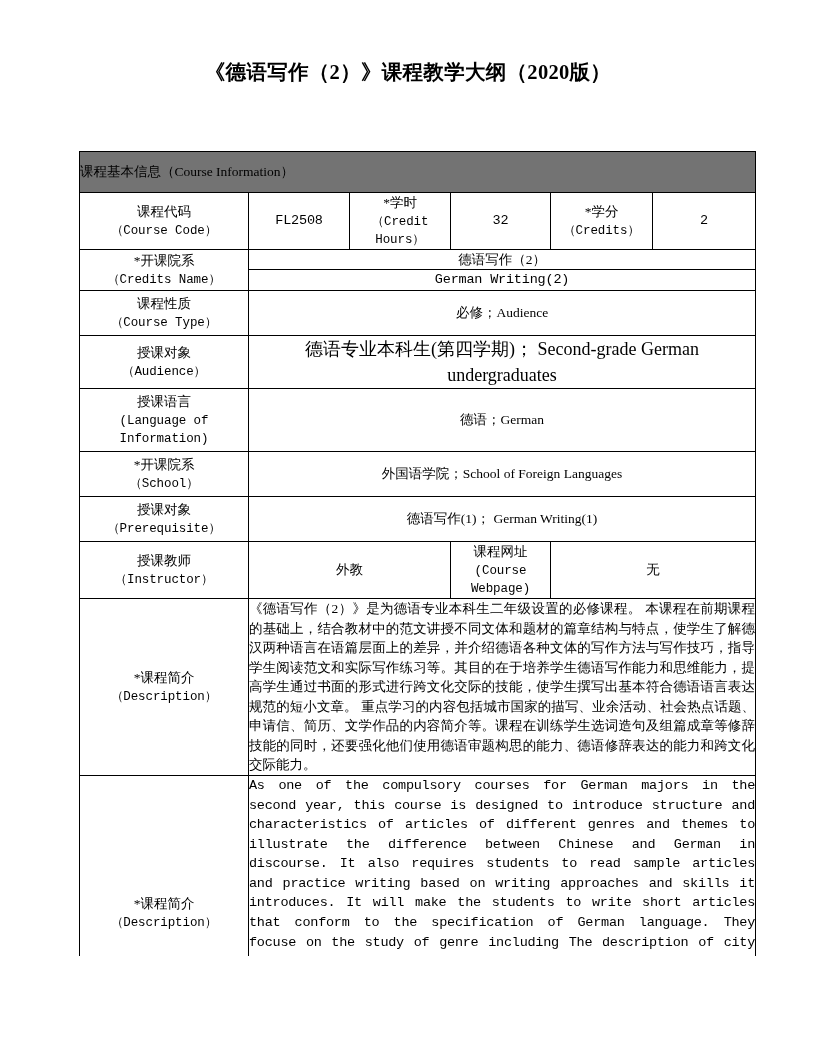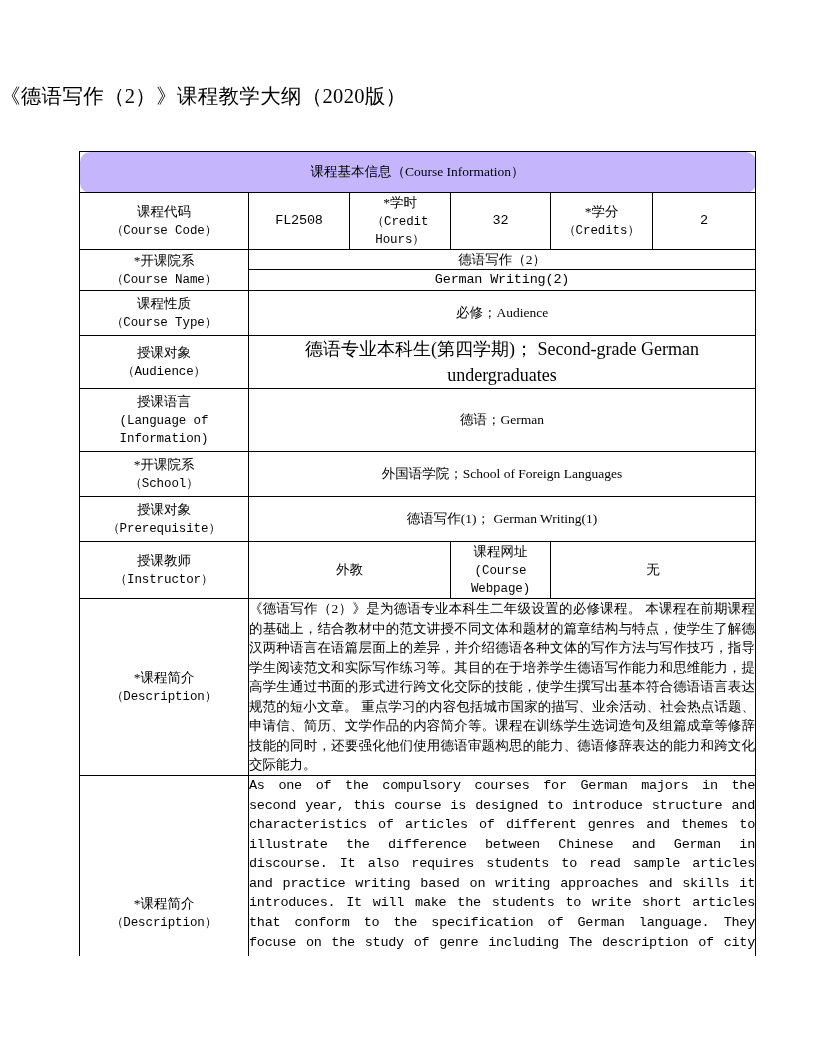--- a/index.html
+++ b/index.html
@@ -14,52 +14,51 @@
     font-family: "Liberation Serif", "DejaVu Serif", serif;
     color: #000000;
   }
   .page {
     position: relative;
     width: 816px;
     height: 1056px;
     box-sizing: border-box;
   }
   .doc-title {
-    text-align: left;
+    text-align: center;
     font-family: "Liberation Serif", "DejaVu Serif", serif;
-    font-weight: normal;
+    font-weight: bold;
     font-size: 20.5px;
     letter-spacing: 0.3px;
     margin: 0;
-    padding-top: 84px;
+    padding-top: 60px;
     line-height: 1.2;
   }
   table.course-table {
     position: absolute;
     left: 79px;
     top: 151px;
     width: 656px;
     border-collapse: collapse;
     table-layout: fixed;
   }
   table.course-table td {
     border: 1px solid #000000;
     padding: 0;
     vertical-align: middle;
     font-size: 13.5px;
     line-height: 1.45;
   }
   .hdr-row td {
-    background: #c4b5fd;
+    background: #737373;
     height: 40px;
     padding-left: 10px;
     font-size: 14px;
-    text-align: center;
+    text-align: left;
     vertical-align: middle;
-    border-radius: 10px;
   }
   .lbl {
     text-align: center;
     font-size: 13.5px;
     line-height: 1.5;
     padding: 5px 4px;
   }
   .lbl .en {
     font-family: "Liberation Mono", "DejaVu Sans Mono", monospace;
     font-size: 12.5px;
@@ -145,21 +144,21 @@
         <td class="lbl">
           <div class="cn">*学分</div>
           <div class="en">（Credits）</div>
         </td>
         <td class="val-center mono">2</td>
       </tr>
 
       <tr>
         <td class="lbl" rowspan="2">
           <div class="cn">*开课院系</div>
-          <div class="en">（Course Name）</div>
+          <div class="en">（Credits Name）</div>
         </td>
         <td class="val" colspan="5">德语写作（2）</td>
       </tr>
       <tr>
         <td class="val mono" colspan="5">German Writing(2)</td>
       </tr>
 
       <tr>
         <td class="lbl cell-2line">
           <div class="cn">课程性质</div>

